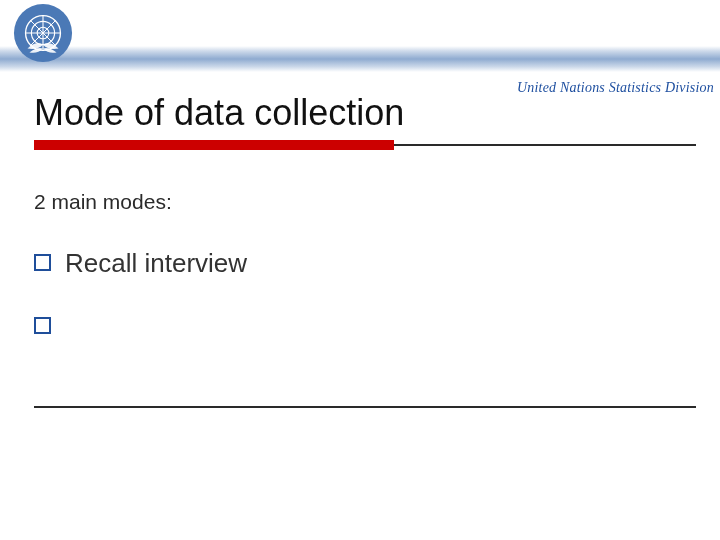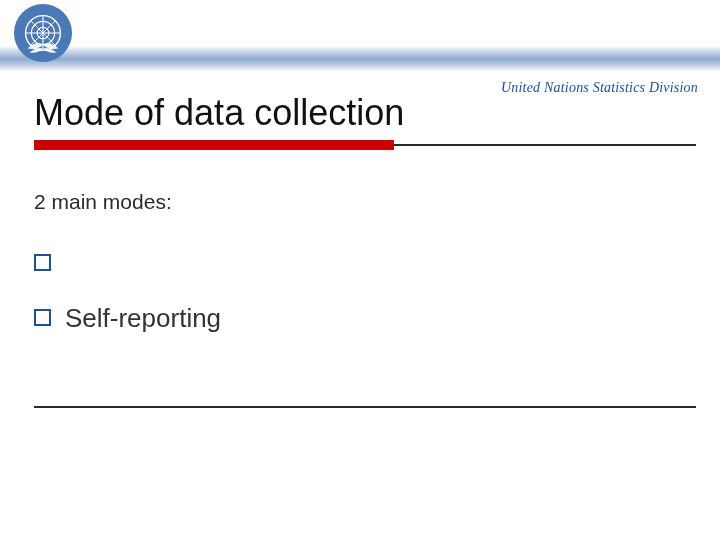--- a/index.html
+++ b/index.html
@@ -33,21 +33,21 @@
   }
   .un-logo {
     position: absolute;
     left: 12px;
     top: 2px;
     width: 62px;
     height: 62px;
   }
   .brand-text {
     position: absolute;
-    right: 22px;
+    right: 6px;
     top: 80px;
     color: #1d4e9f;
     font-size: 14px;
     font-style: italic;
     font-family: "Times New Roman", Times, serif;
     letter-spacing: 0.2px;
   }
   .title {
     position: absolute;
     left: 34px;
@@ -136,23 +136,23 @@
 
   <div class="title">Mode of data collection</div>
   <div class="red-underline"></div>
   <div class="thin-rule-top"></div>
 
   <div class="body">
     <div class="subhead">2 main modes:</div>
 
     <div class="bullet-row">
       <div class="bullet-square"></div>
+      <div>Recall interview</div>
     </div>
 
     <div class="bullet-row">
       <div class="bullet-square"></div>
-      <div>Self-reporting</div>
     </div>
   </div>
 
   <div class="thin-rule-bottom"></div>
 
 </div>
 
 </body></html>

